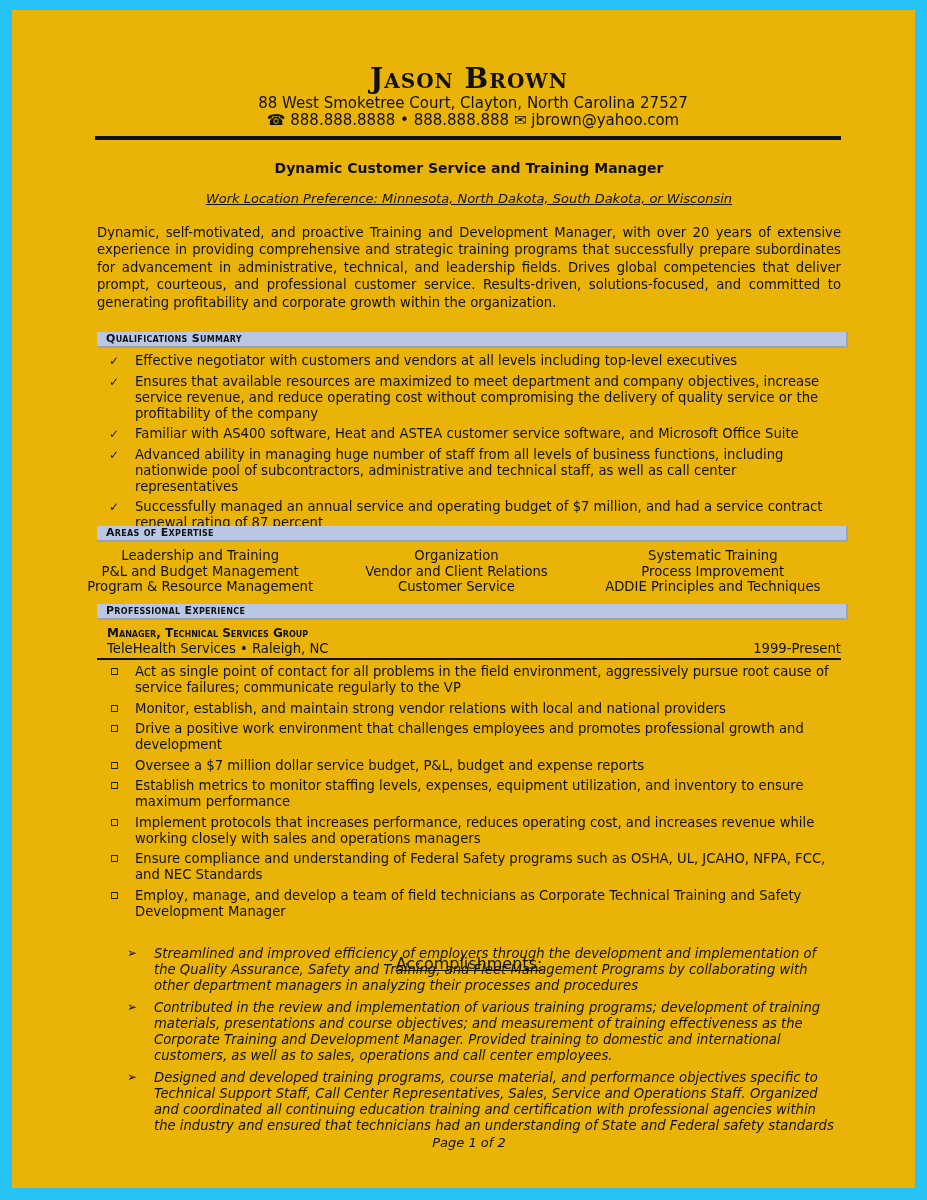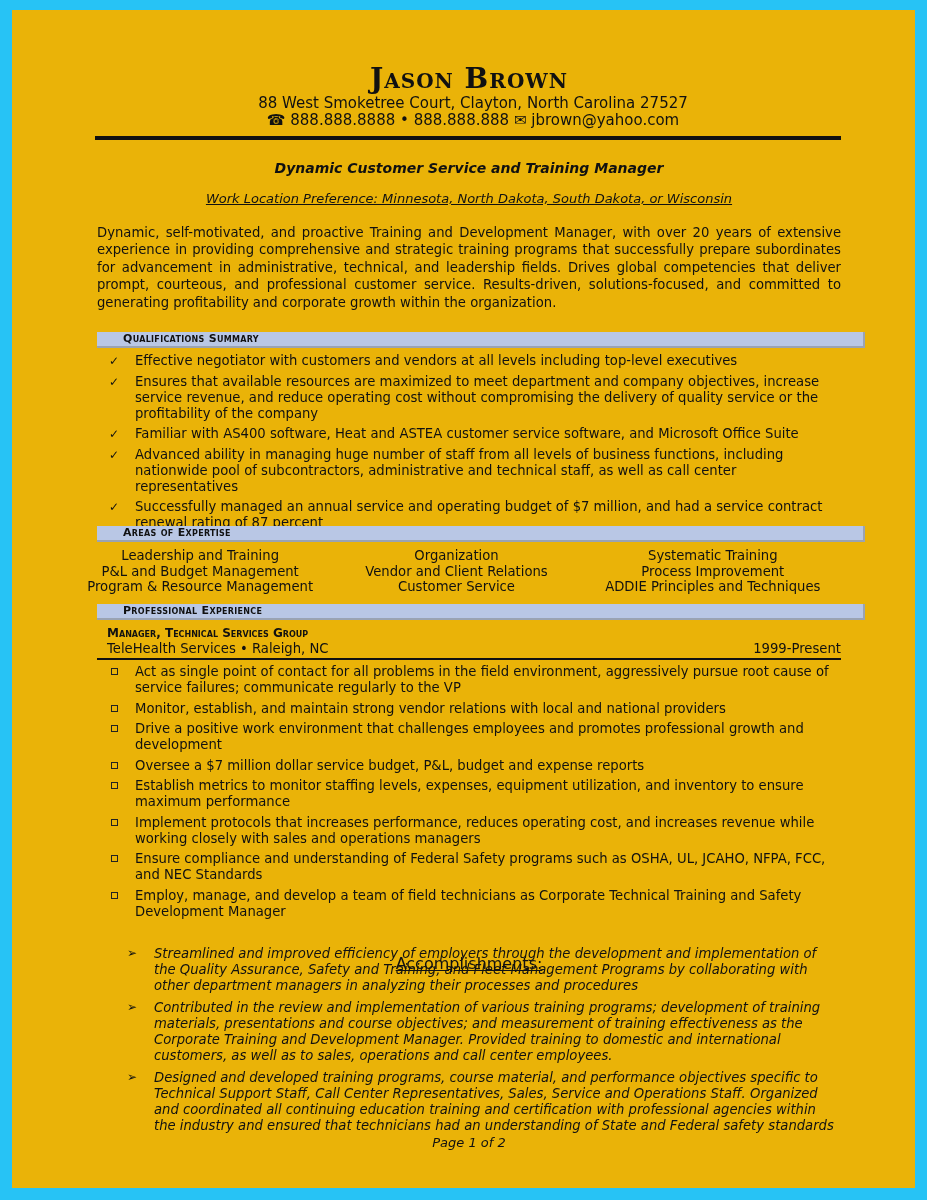--- a/index.html
+++ b/index.html
@@ -29,36 +29,36 @@
     font-size: 15px; color: #111;
   }
   .addr { top: 84px; }
   .contact { top: 101px; }
   .rule-thick {
     position: absolute; left: -2px; top: 126px; width: 746px; height: 4px;
     background: #111;
   }
   .headline {
     position: absolute; left: 0; top: 150px; width: 744px; text-align: center;
-    font-weight: bold; font-size: 14px; font-style: italic;
+    font-weight: bold; font-size: 14px;
   }
   .pref {
     position: absolute; left: 0; top: 181px; width: 744px; text-align: center;
     font-style: italic; text-decoration: underline; font-size: 13px;
   }
   .summary {
     position: absolute; left: 0; top: 214px; width: 744px;
     font-size: 13.2px; line-height: 17.4px; text-align: justify;
   }
   .band {
     position: absolute; left: 0; width: 740px; height: 14px;
     background: #b9c7e5;
     border-right: 2px solid #9aa3b3; border-bottom: 2px solid #9aa3b3;
     font-weight: bold; font-size: 11px; line-height: 14px;
-    padding-left: 26px; box-sizing: content-box;
+    padding-left: 9px; box-sizing: content-box;
     font-variant: small-caps; letter-spacing: 0.3px;
   }
   .list { position: absolute; left: 0; width: 744px; margin: 0; padding: 0; list-style: none; }
   .list li {
     position: relative; padding-left: 38px;
     font-size: 13.2px; line-height: 16px; margin-bottom: 4.5px;
   }
   .list li .bullet {
     position: absolute; left: 12px; top: 0; font-size: 12px;
   }

